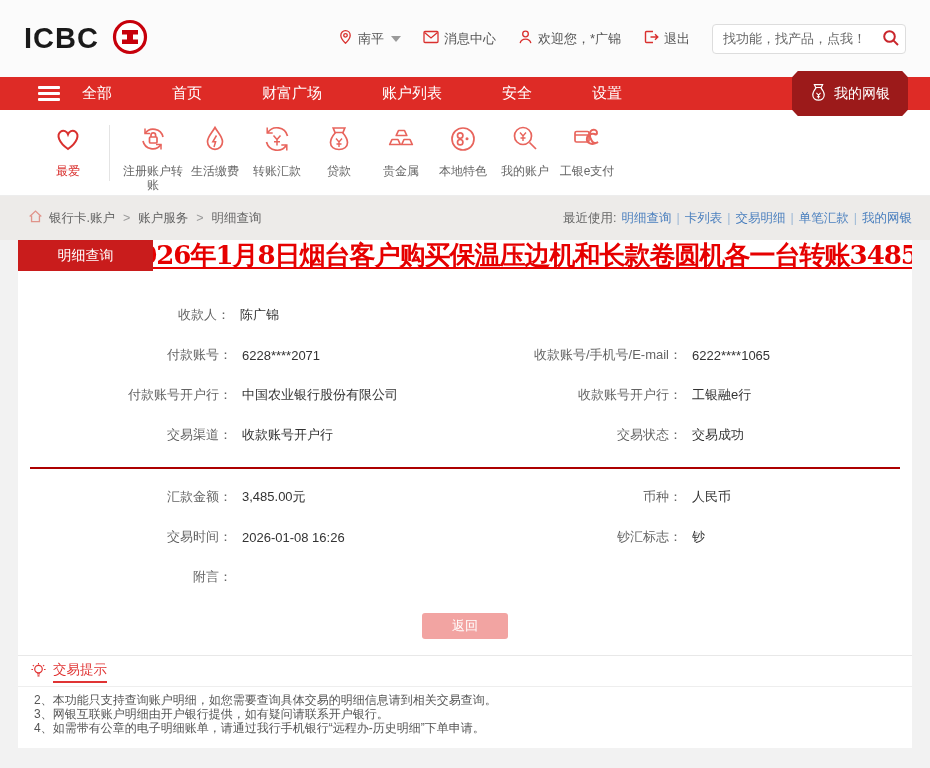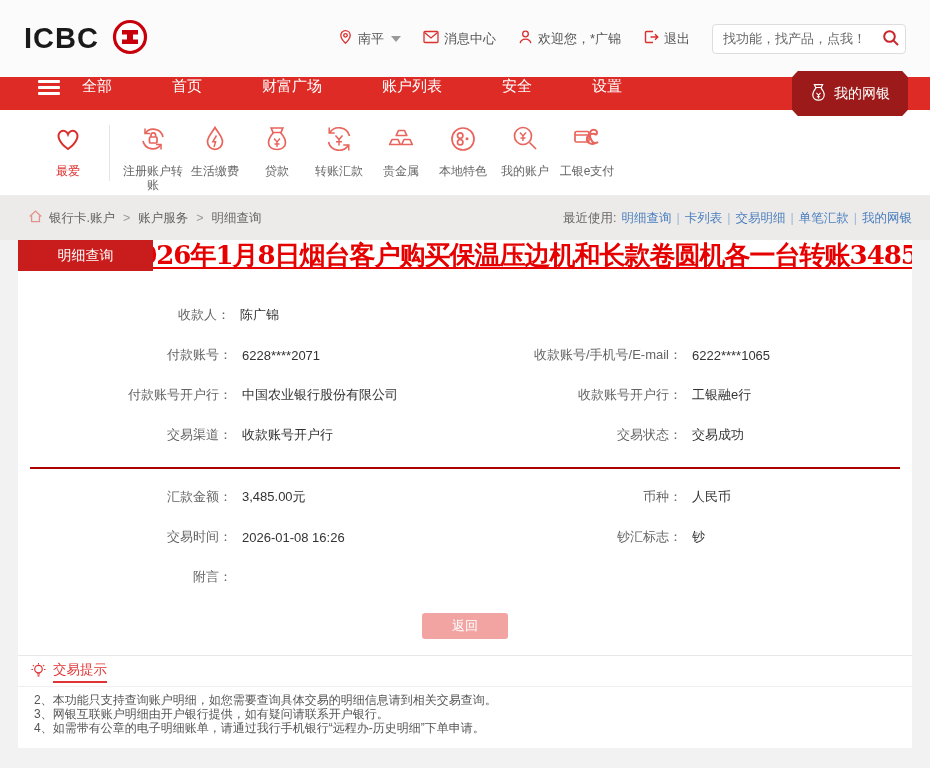--- a/index.html
+++ b/index.html
@@ -23,21 +23,21 @@
   .h-item{display:flex;align-items:center;gap:5px;margin-left:22px;cursor:pointer;white-space:nowrap;}
   .caret{width:0;height:0;border-left:5px solid transparent;border-right:5px solid transparent;
     border-top:6px solid #9a9a9a;margin-left:2px;}
   .searchbox{position:relative;margin-left:22px;}
   .searchbox input{width:150px;height:28px;border:1px solid #ddd;border-radius:4px;
     padding:0 32px 0 10px;font-size:13px;color:#444;background:#fff;outline:none;
     font-family:"Liberation Sans","DejaVu Sans",sans-serif;}
   .searchbox input::placeholder{color:#666;}
   .search-btn{position:absolute;right:6px;top:5px;cursor:pointer;}
   
-  .nav{height:33px;background:#de2b26;display:flex;align-items:flex-start;color:#fff;
+  .nav{height:33px;background:#de2b26;display:flex;align-items:center;color:#fff;
     font-size:15px;position:relative;}
   .hamburger{width:22px;margin-left:38px;margin-right:22px;cursor:pointer;}
   .hamburger div{height:3px;background:#fff;margin:3px 0;border-radius:1px;}
   .nav-item{margin-right:60px;cursor:pointer;white-space:nowrap;}
   .my-ebank{position:absolute;right:22px;top:-6px;height:45px;width:116px;background:#9c1a1a;
     display:flex;align-items:center;justify-content:center;gap:7px;font-size:14px;cursor:pointer;
     clip-path:polygon(0% 14%,5% 0%,95% 0%,100% 14%,100% 86%,95% 100%,5% 100%,0% 86%);}
   
   .quickbar{background:#ffffff;height:86px;box-sizing:border-box;display:flex;
     align-items:flex-start;padding:13px 0 0 37px;border-bottom:1px solid #ededed;}
@@ -202,39 +202,39 @@
         <path d="M16 4.5 C12.5 10.5 8.5 13.8 8.5 18.8 a7.5 7.5 0 0 0 15 0 C23.5 13.8 19.5 10.5 16 4.5 Z"></path>
         <path d="M17.5 12.5 L13.8 18.8 H16.6 L15 24" stroke-width="1.5"></path>
       </svg>
     </span>
     <span class="lblq">生活缴费</span>
   </div>
 
   <div class="q-item">
     <span>
       <svg width="32" height="32" viewBox="0 0 32 32" fill="none" stroke="#e8645c" stroke-width="1.7">
-        <path d="M12.5 9.5 C9.5 13 7.5 15.8 7.5 19.5 c0 4.5 3.7 7 8.5 7 s8.5 -2.5 8.5 -7 c0 -3.7 -2 -6.5 -5 -10"></path>
-        <path d="M12 9.5 h8 l1.8 -4.5 h-11.6 Z"></path>
-        <path d="M13 15.5 l3 3.5 l3 -3.5 M16 19 v5 M13.5 21 h5" stroke-width="1.4"></path>
-      </svg>
-    </span>
-    <span class="lblq">贷款</span>
-  </div>
-
-  <div class="q-item">
-    <span>
-      <svg width="32" height="32" viewBox="0 0 32 32" fill="none" stroke="#e8645c" stroke-width="1.7">
         <path d="M26.5 13 a11 11 0 0 0 -20 -3"></path>
         <path d="M6.2 4.5 v5.5 h5.5" stroke-width="1.5"></path>
         <path d="M5.5 19 a11 11 0 0 0 20 3"></path>
         <path d="M25.8 27.5 v-5.5 h-5.5" stroke-width="1.5"></path>
         <path d="M12.5 12.5 l3.5 4 l3.5 -4 M16 16.5 v6 M13 18.8 h6" stroke-width="1.5"></path>
       </svg>
     </span>
     <span class="lblq">转账汇款</span>
+  </div>
+
+  <div class="q-item">
+    <span>
+      <svg width="32" height="32" viewBox="0 0 32 32" fill="none" stroke="#e8645c" stroke-width="1.7">
+        <path d="M12.5 9.5 C9.5 13 7.5 15.8 7.5 19.5 c0 4.5 3.7 7 8.5 7 s8.5 -2.5 8.5 -7 c0 -3.7 -2 -6.5 -5 -10"></path>
+        <path d="M12 9.5 h8 l1.8 -4.5 h-11.6 Z"></path>
+        <path d="M13 15.5 l3 3.5 l3 -3.5 M16 19 v5 M13.5 21 h5" stroke-width="1.4"></path>
+      </svg>
+    </span>
+    <span class="lblq">贷款</span>
   </div>
 
   <div class="q-item">
     <span>
       <svg width="32" height="32" viewBox="0 0 32 32" fill="none" stroke="#e8645c" stroke-width="1.7" stroke-linejoin="round">
         <path d="M13.5 7.5 h6 l2.3 5 h-10.6 Z"></path>
         <path d="M7 16.5 h6 l2.3 5 h-10.6 Z"></path>
         <path d="M19 16.5 h6 l2.3 5 h-10.6 Z"></path>
       </svg>
     </span>

